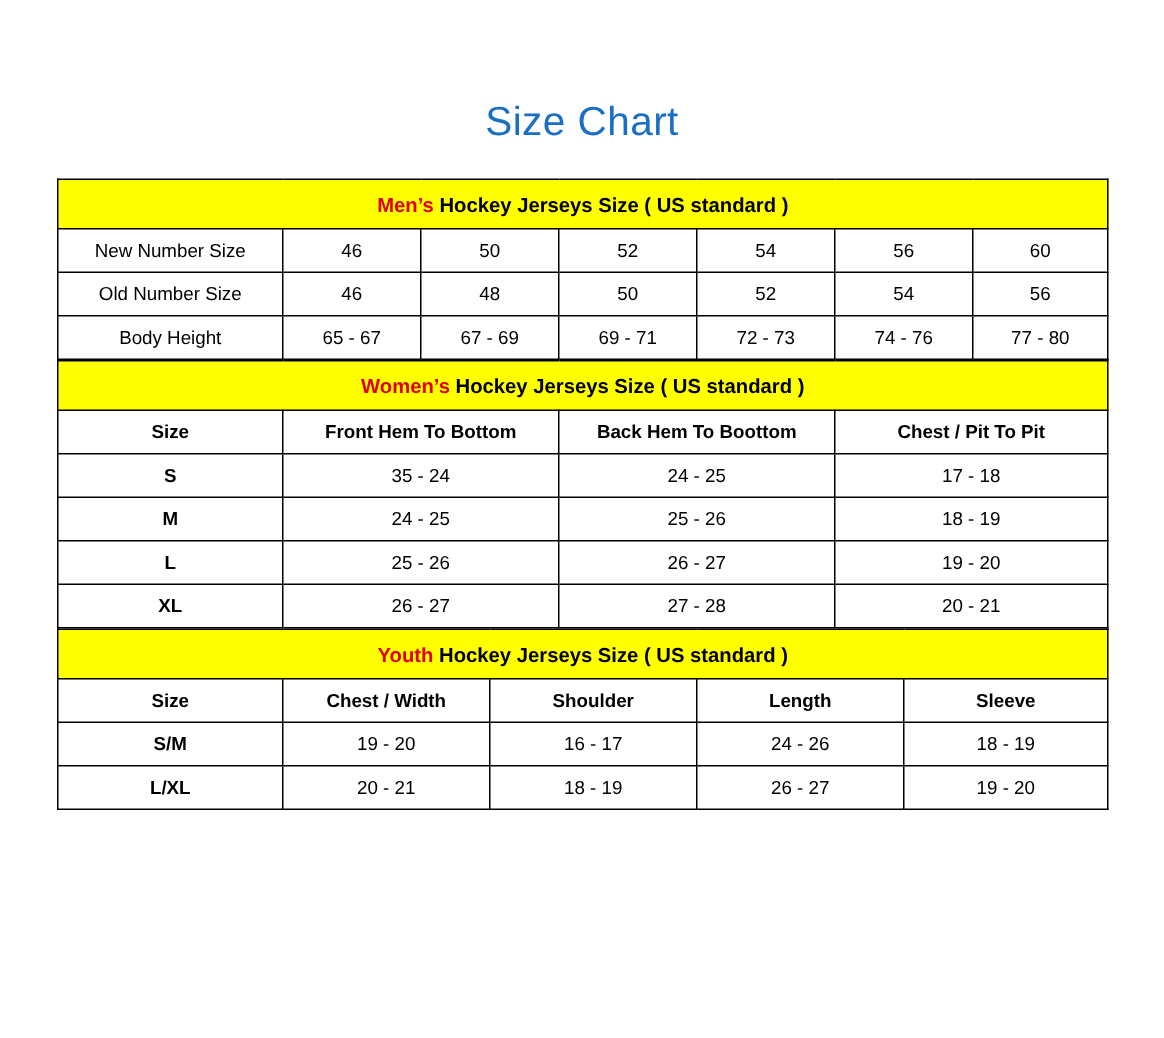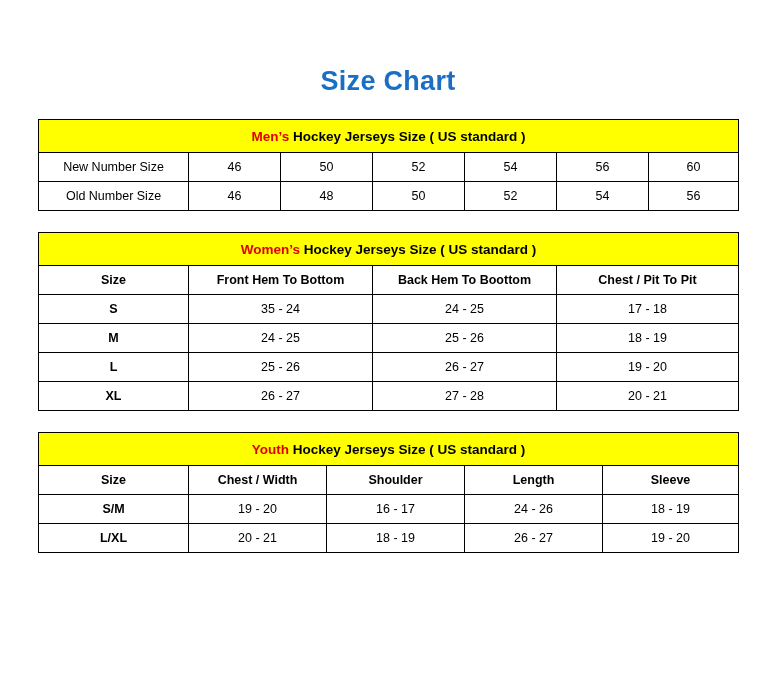--- a/index.html
+++ b/index.html
@@ -18,31 +18,30 @@
   .page {
     width: 776px;
     height: 692px;
     box-sizing: border-box;
     padding: 0 38px;
   }
   .title {
     text-align: center;
     color: #1a6fc4;
     font-size: 27px;
-    font-weight: bold;
+    font-weight: normal;
     letter-spacing: 0.3px;
     margin-top: 66px;
     margin-bottom: 22px;
   }
   table.chart {
     width: 700px;
     border-collapse: collapse;
     table-layout: fixed;
     font-size: 12.5px;
-    margin-top: 21px;
   }
   table.chart td {
     border: 1px solid #000000;
     text-align: center;
     vertical-align: middle;
     height: 24px;
     padding: 2px 1px;
   }
   .section-header {
     background: #ffff00;
@@ -91,20 +90,29 @@
         <td>60</td>
       </tr>
       <tr>
         <td>Old Number Size</td>
         <td>46</td>
         <td>48</td>
         <td>50</td>
         <td>52</td>
         <td>54</td>
         <td>56</td>
+      </tr>
+      <tr>
+        <td>Body Height</td>
+        <td>65 - 67</td>
+        <td>67 - 69</td>
+        <td>69 - 71</td>
+        <td>72 - 73</td>
+        <td>74 - 76</td>
+        <td>77 - 80</td>
       </tr>
     </tbody>
   </table>
 
   <table class="chart">
     <colgroup>
       <col style="width:150px">
       <col style="width:184px">
       <col style="width:184px">
       <col style="width:182px">

